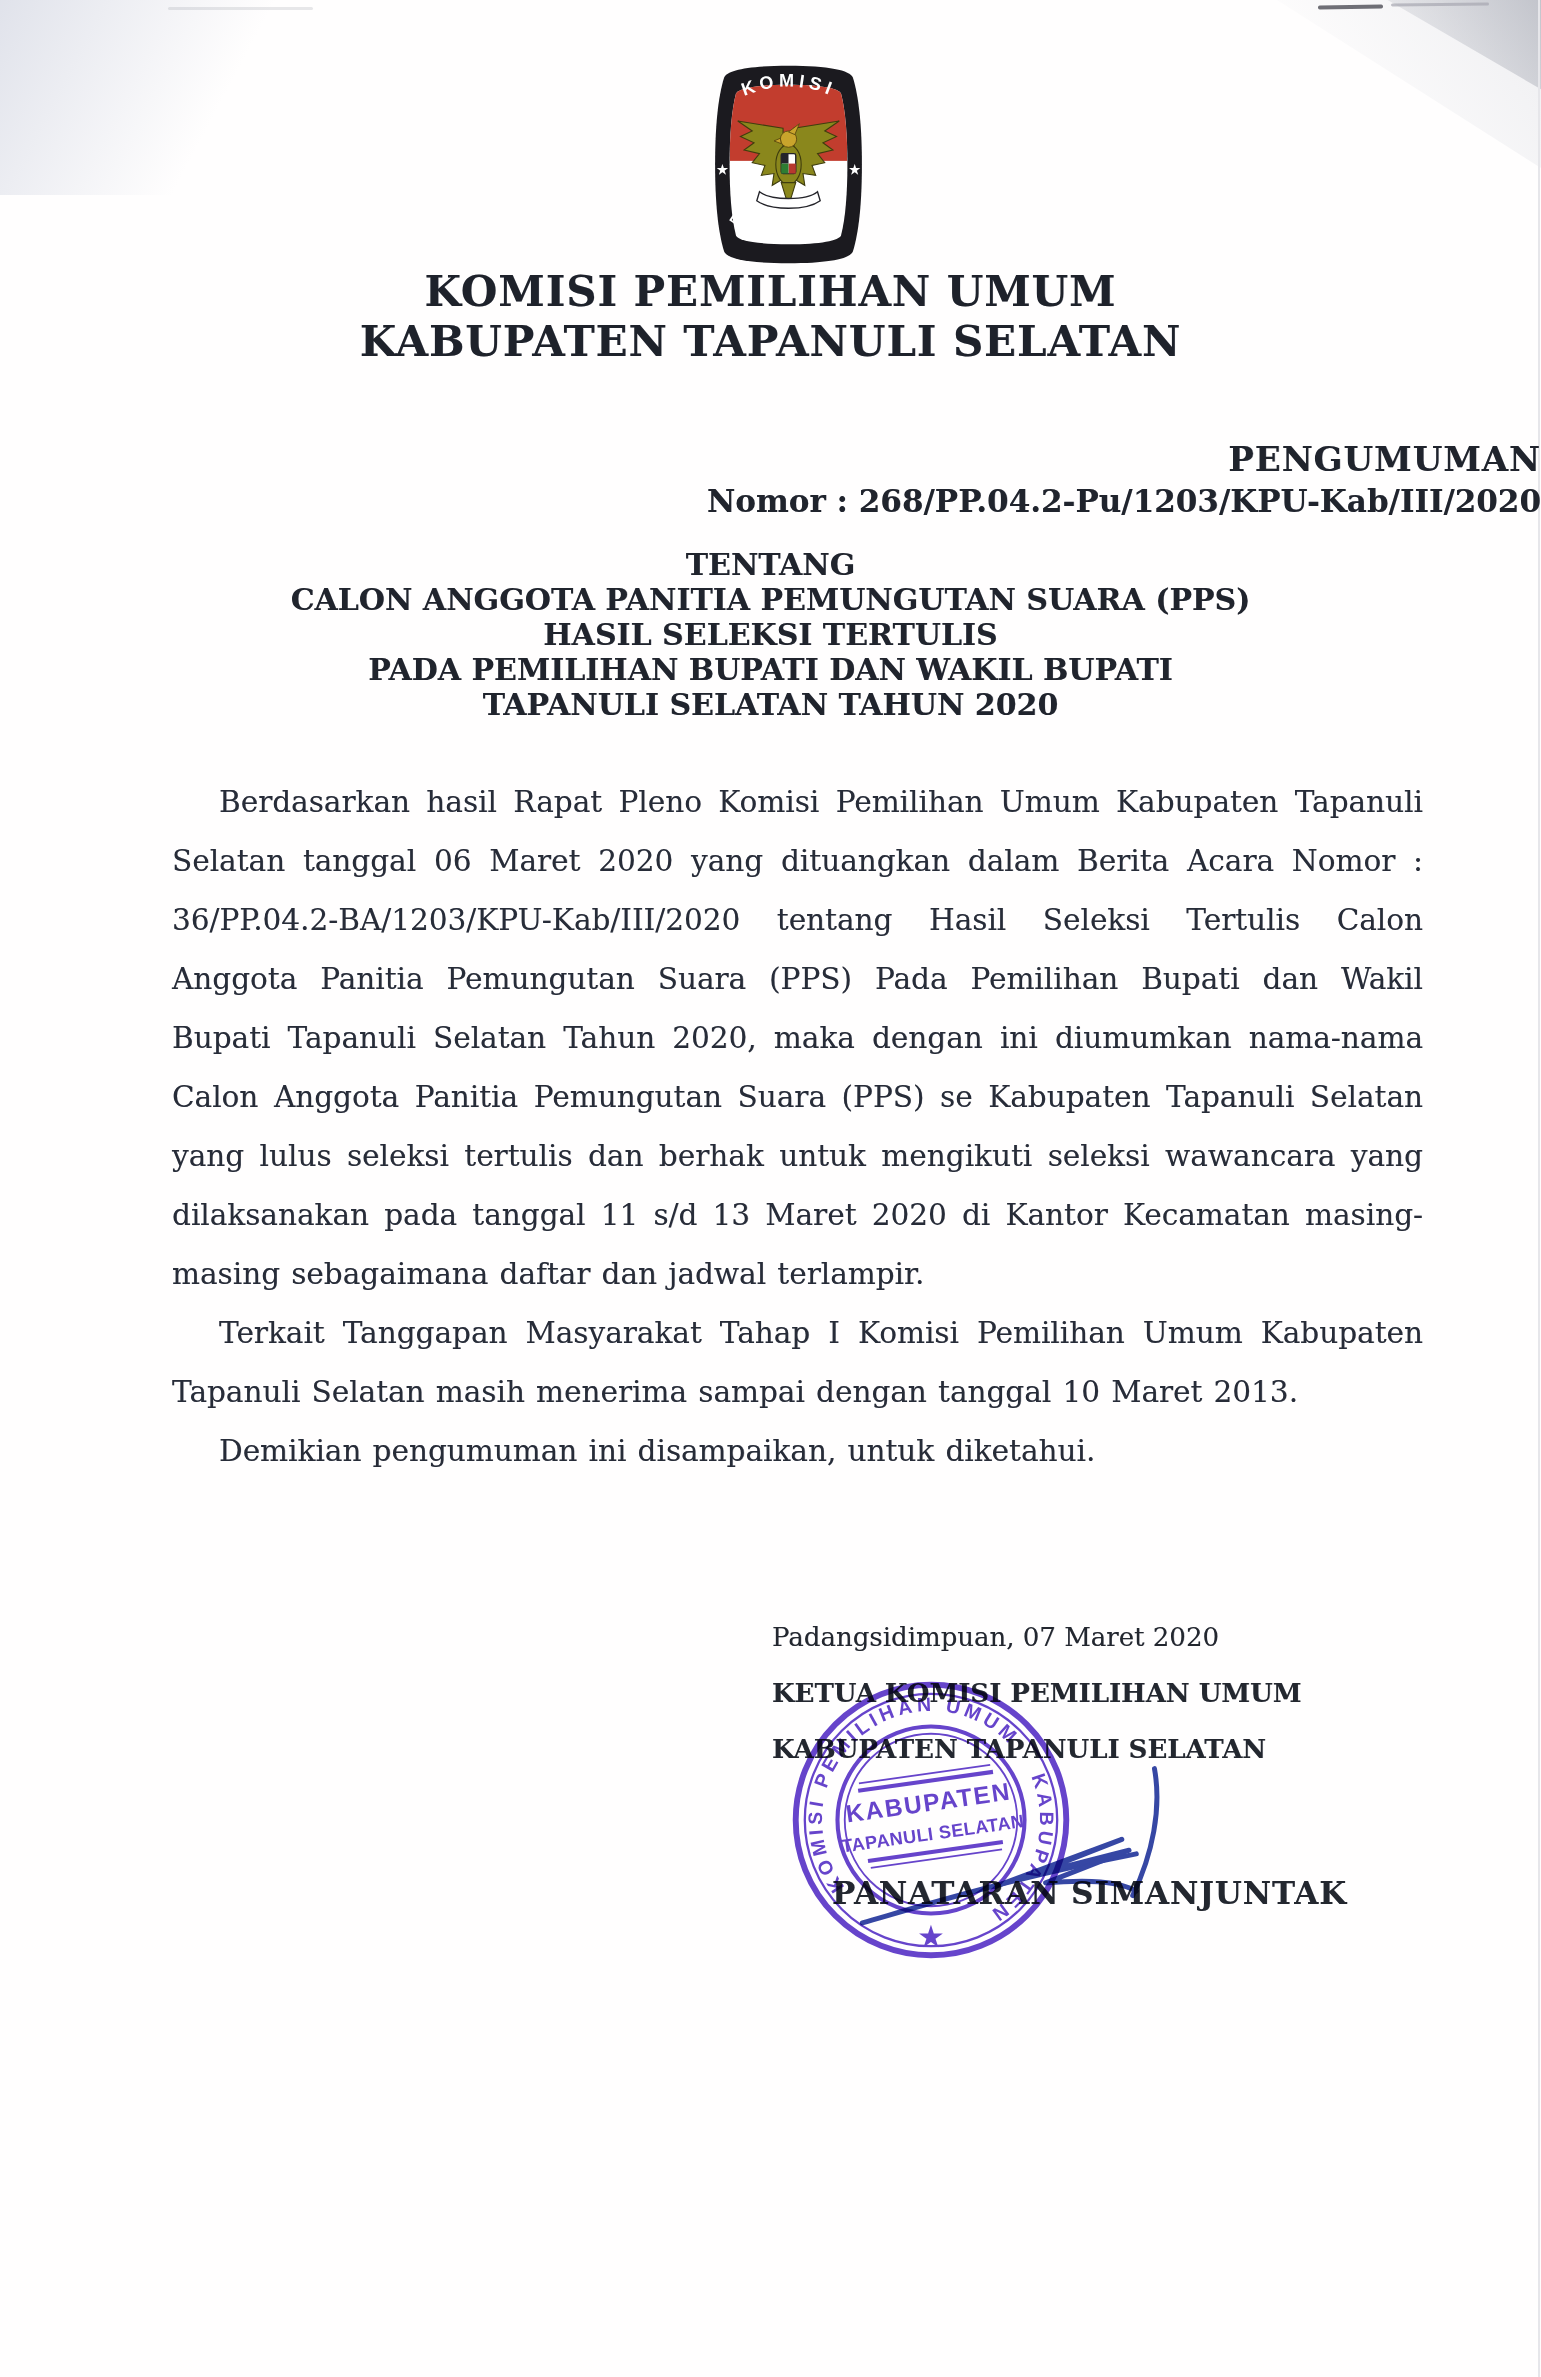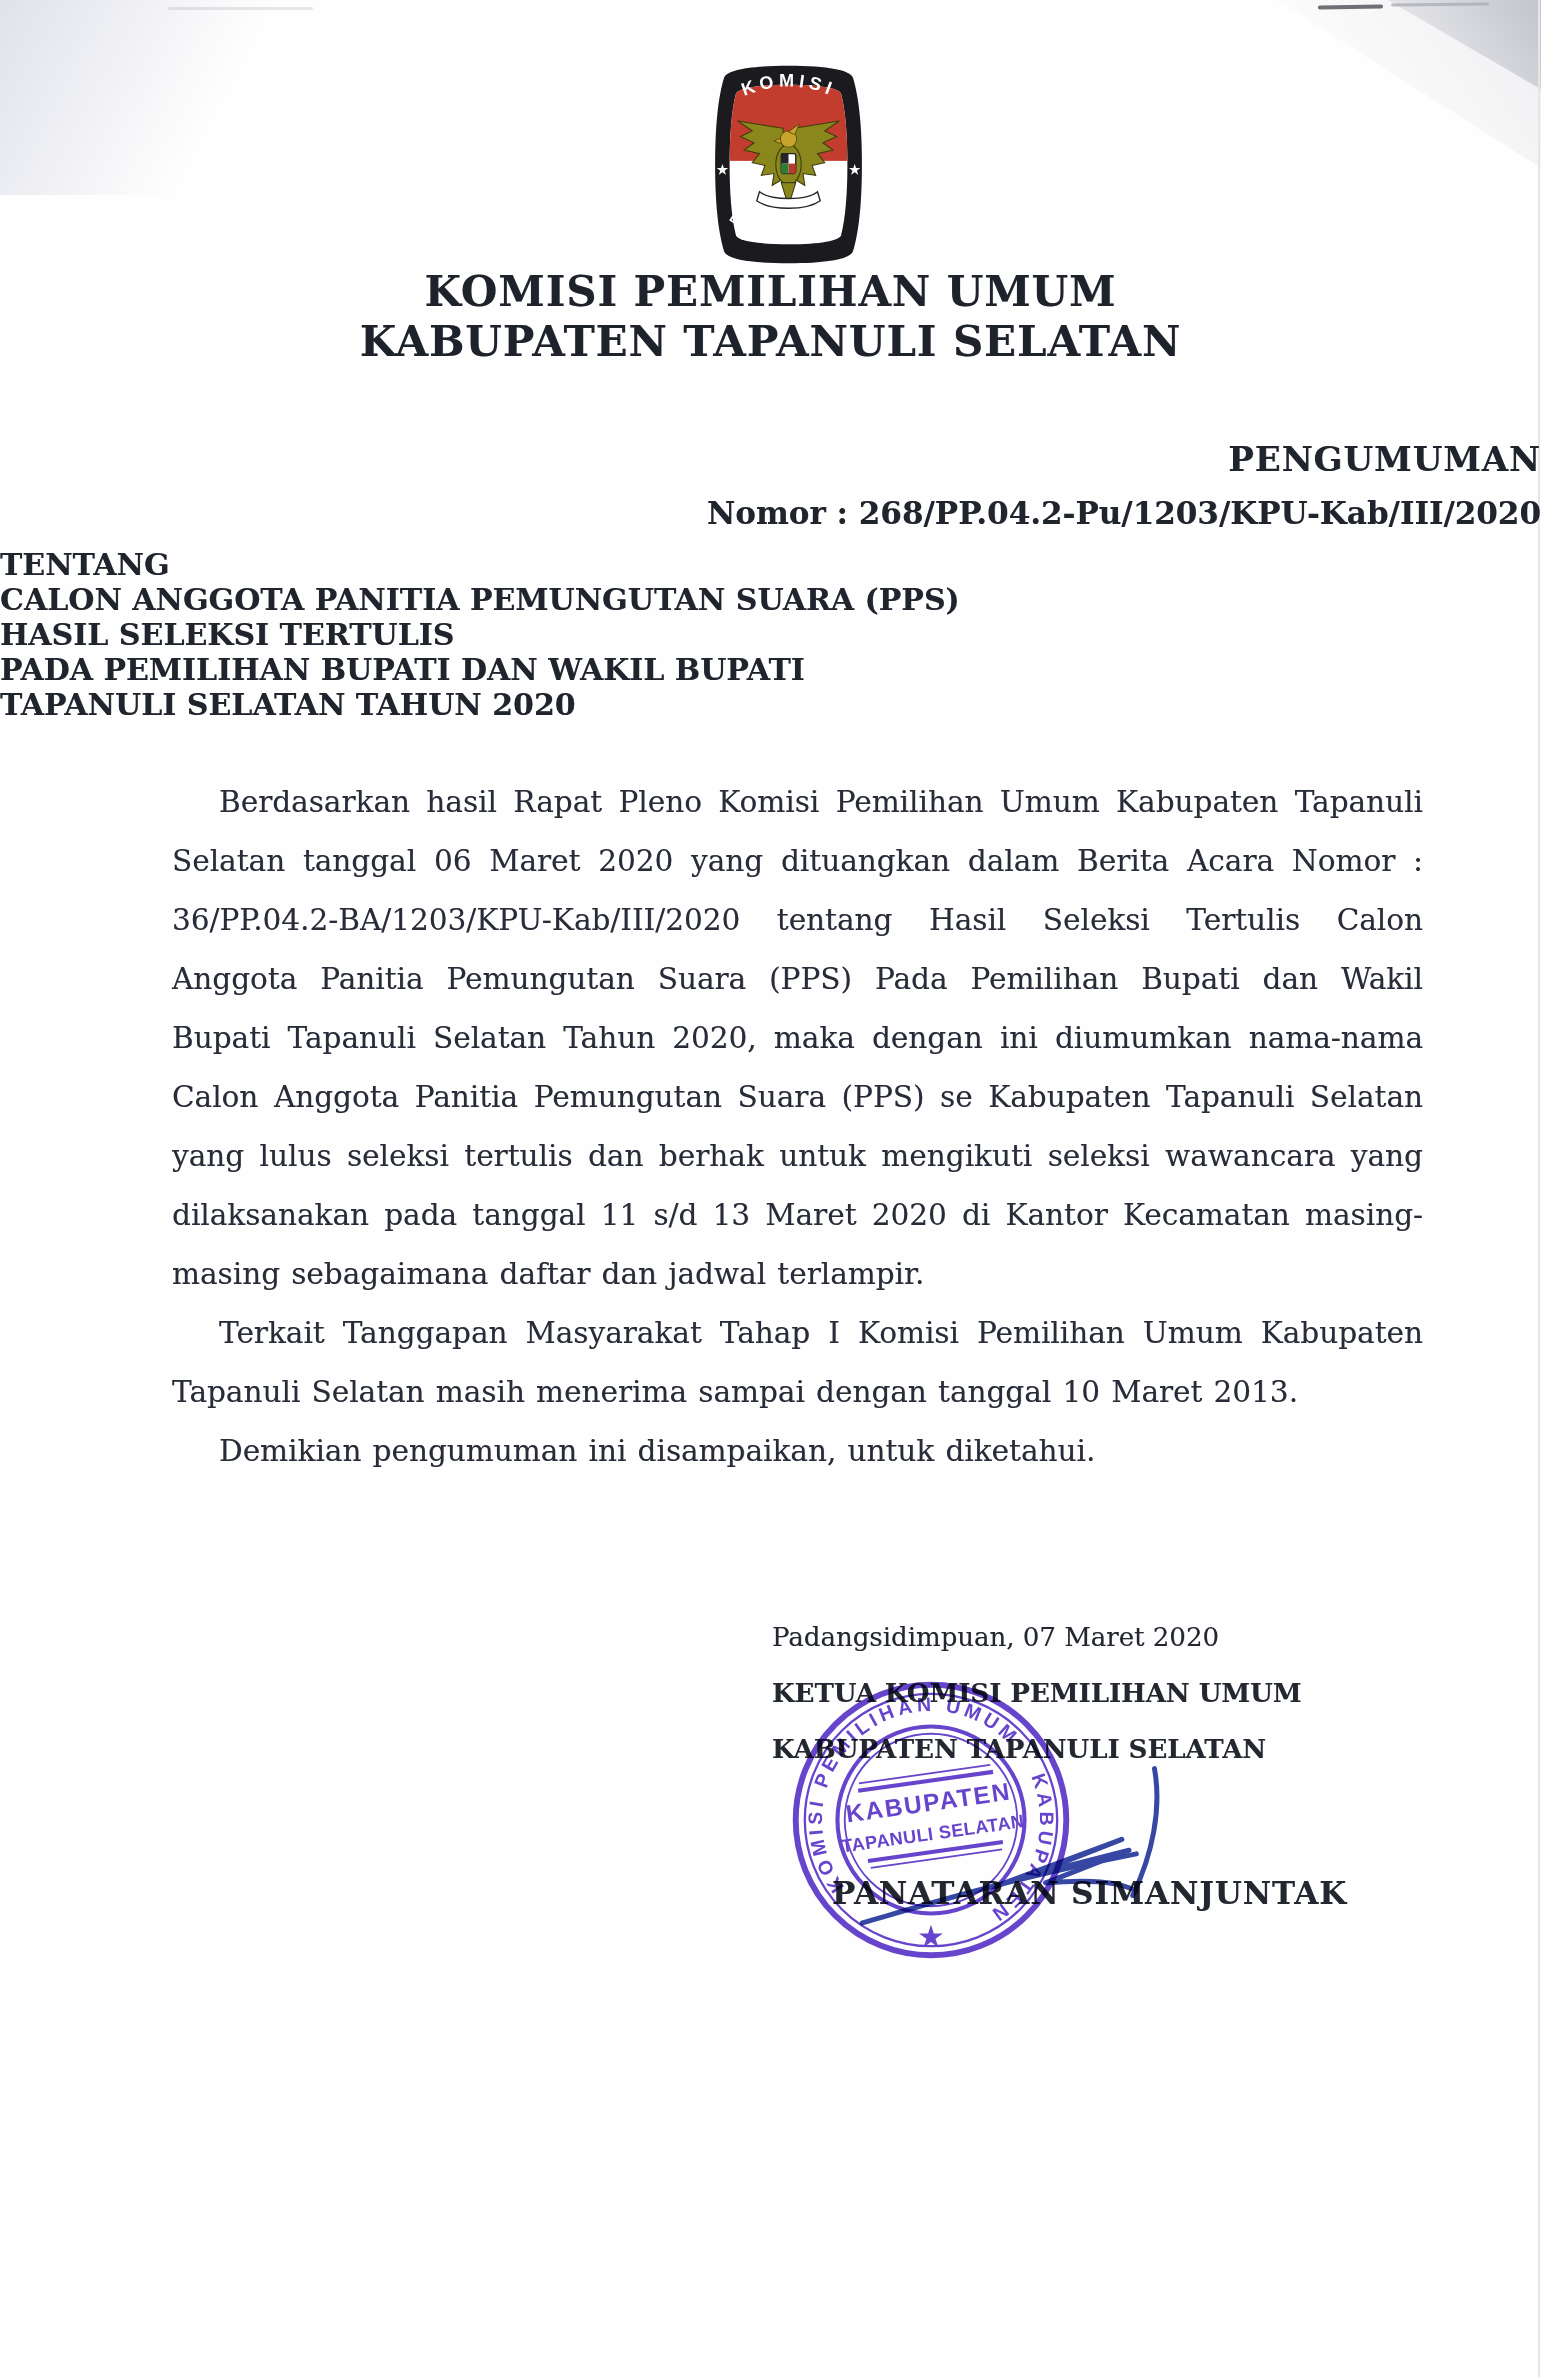--- a/index.html
+++ b/index.html
@@ -25,22 +25,22 @@
 
   .soft{text-shadow:0.3px 0.3px 0.6px rgba(30,35,55,0.38);}
 
   .logo{position:absolute;left:712px;top:63px;width:153px;height:203px;}
 
   .org-header{position:absolute;left:0;top:267px;width:1541px;text-align:center;
     font-weight:bold;font-size:42px;line-height:50px;letter-spacing:0.9px;color:#1e222b;}
   .announce{position:absolute;left:0;top:438px;width:1541px;text-align:right;
     font-weight:bold;color:#20242d;}
   .announce .t1{font-size:34px;line-height:43px;letter-spacing:0.9px;}
-  .announce .t2{font-size:31px;line-height:40px;margin-top:12px;}
-  .subject{position:absolute;left:0;top:547px;width:1541px;
+  .announce .t2{font-size:31px;line-height:40px;}
+  .subject{position:absolute;left:0;top:547px;width:1541px;text-align:center;
     font-weight:bold;font-size:30px;line-height:35px;color:#20242d;}
 
   .body-text{position:absolute;left:172px;top:773px;width:1251px;
     font-size:29.5px;line-height:59px;text-align:justify;word-spacing:1.8px;color:#272c38;}
   .body-text p{margin:0;text-indent:47px;}
 
   .sig-block{position:absolute;left:772px;top:1609px;width:635px;text-align:left;
     font-size:26px;line-height:56px;color:#23272f;}
   .sig-block .bold{font-weight:bold;}
   .sig-name{position:absolute;left:772px;top:1875px;width:635px;text-align:center;

